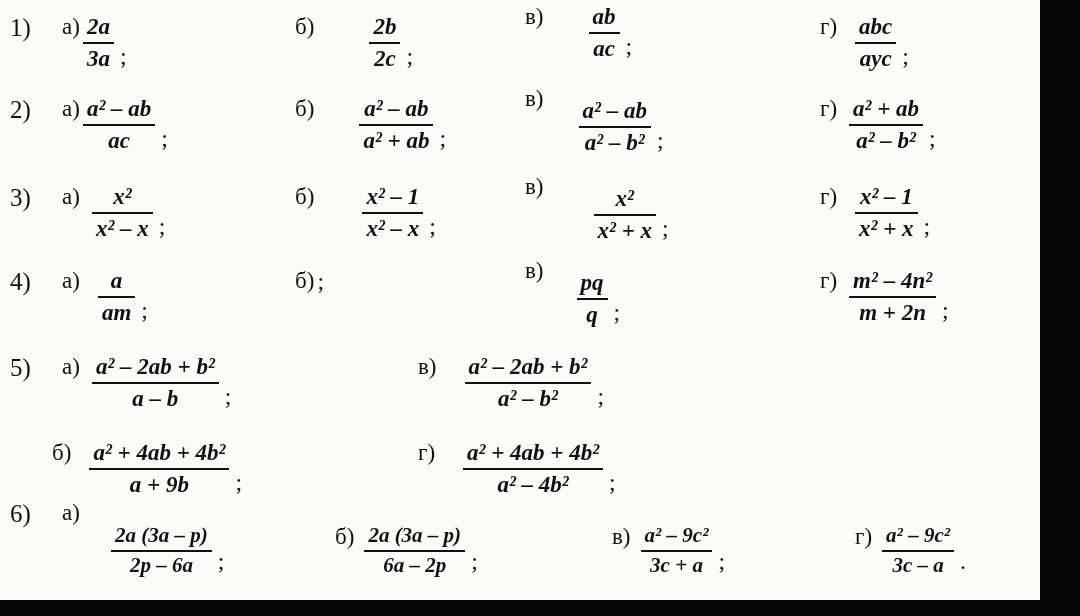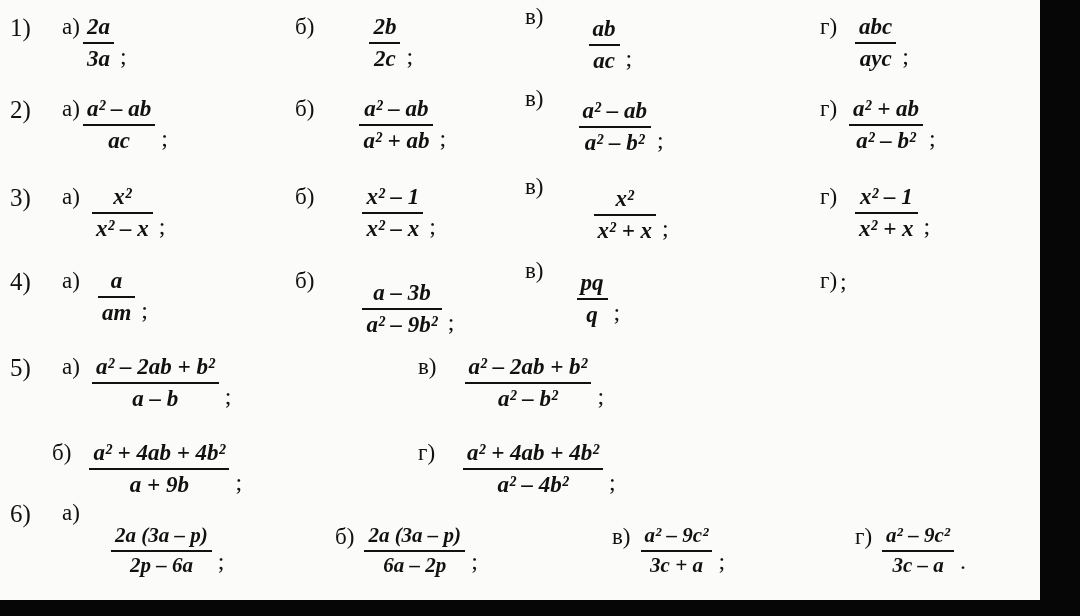--- a/index.html
+++ b/index.html
@@ -122,21 +122,21 @@
       <span class="letter">б)</span>
       <span class="frac" style="margin-left:55px;">
         <span class="num">2b</span>
         <span class="bar"></span>
         <span class="den">2c</span>
       </span>
       <span class="punct">;</span>
     </div>
     <div class="item" style="left:525px; top:4px;">
       <span class="letter">в)</span>
-      <span class="frac" style="margin-left:45px; margin-top:12px;align-items:center;">
+      <span class="frac" style="margin-left:45px; align-items:center;">
         <span class="num">ab</span>
         <span class="bar"></span>
         <span class="den">ac</span>
       </span>
       <span class="punct">;</span>
     </div>
     <div class="item" style="left:820px; top:14px;">
       <span class="letter">г)</span>
       <span class="frac" style="margin-left:18px;text-align:center;">
         <span class="num">abc</span>
@@ -233,38 +233,38 @@
       <span class="letter">а)</span>
       <span class="frac" style="margin-left:18px;">
         <span class="num">a</span>
         <span class="bar"></span>
         <span class="den">am</span>
       </span>
       <span class="punct">;</span>
     </div>
     <div class="item" style="left:295px; top:268px;">
       <span class="letter">б)</span>
-      <span class="frac" style="margin-left:48px; margin-top:12px;">
-        <span class="num">a – 3b</span>
-        <span class="bar"></span>
-        <span class="den">a² – 9b²</span>
-      </span>
       <span class="punct">;</span>
     </div>
     <div class="item" style="left:525px; top:258px;">
       <span class="letter">в)</span>
       <span class="frac" style="margin-left:33px; margin-top:12px;">
         <span class="num">pq</span>
         <span class="bar"></span>
         <span class="den">q</span>
       </span>
       <span class="punct">;</span>
     </div>
     <div class="item" style="left:820px; top:268px;">
       <span class="letter">г)</span>
+      <span class="frac" style="margin-left:12px;">
+        <span class="num">m² – 4n²</span>
+        <span class="bar"></span>
+        <span class="den">m + 2n</span>
+      </span>
       <span class="punct">;</span>
     </div>
 
     <div class="row" style="left:10px; top:354px;">
       <span class="qnum">5)</span>
     </div>
     <div class="item" style="left:62px; top:354px;">
       <span class="letter">а)</span>
       <span class="frac" style="margin-left:12px;">
         <span class="num">a² – 2ab + b²</span>

